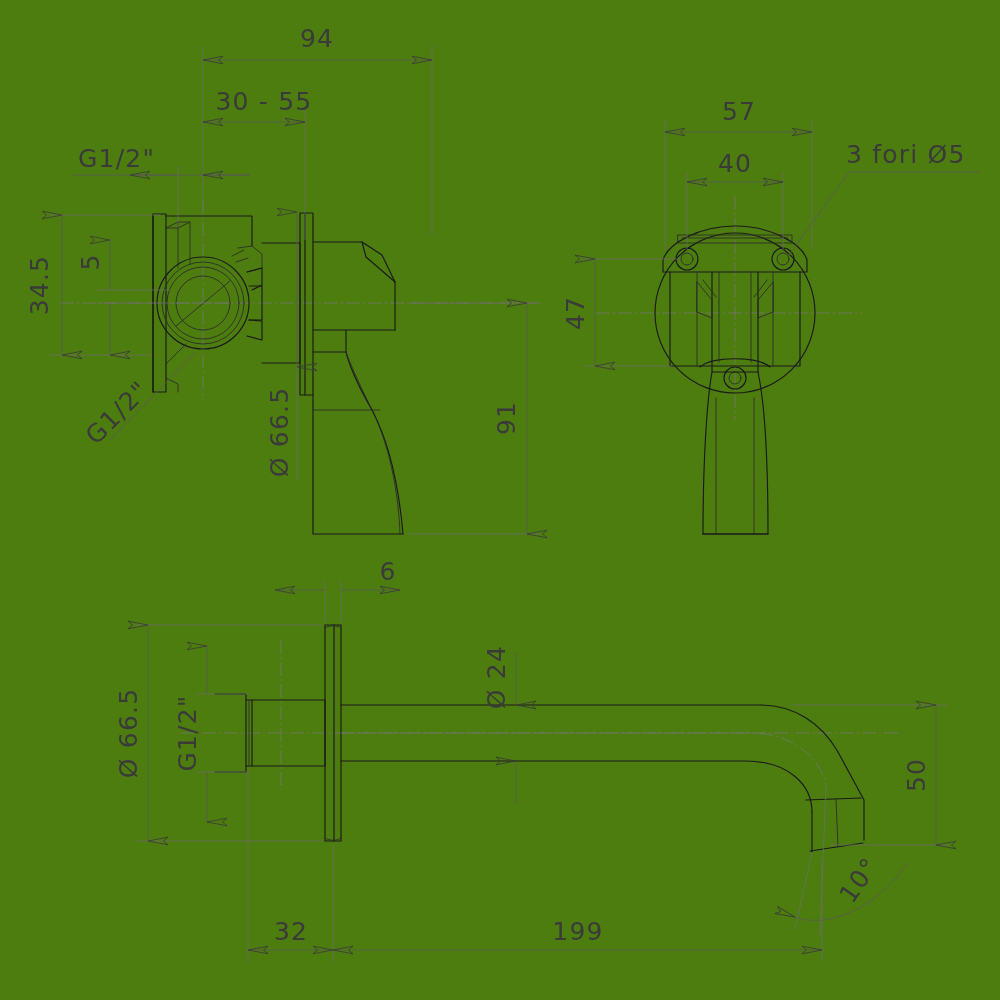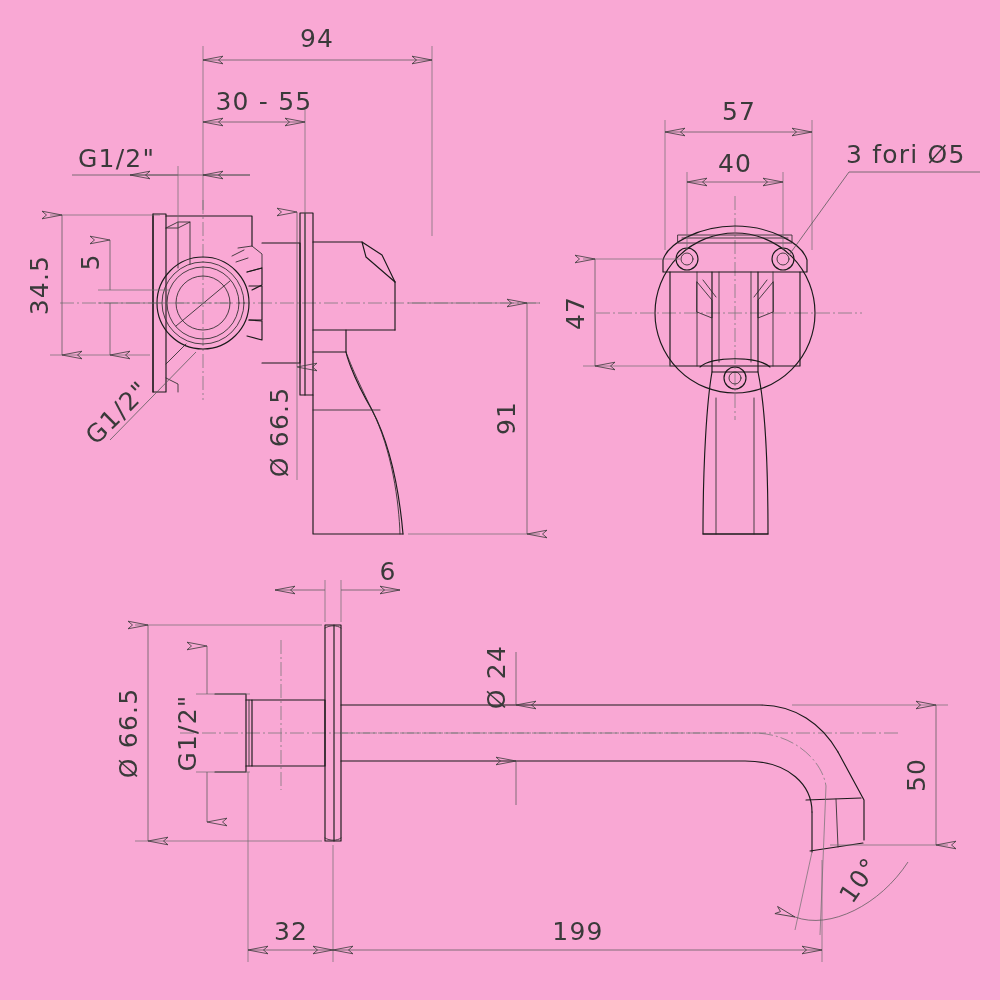--- a/index.html
+++ b/index.html
@@ -1,19 +1,19 @@
 <!DOCTYPE html>
 <html><head>
 <meta charset="utf-8">
 <title>Technical Drawing</title>
 <style>
   html,body{margin:0;padding:0;background:#ffffff;}
   body{width:1000px;height:1000px;overflow:hidden;
        font-family:"DejaVu Sans","Liberation Sans",sans-serif;}
-  #sheet{position:relative;width:1000px;height:1000px;background:#f9a8d4;}
+  #sheet{position:relative;width:1000px;height:1000px;background:#4d7c0f;}
   svg{display:block;}
   .obj{fill:none;stroke:#1a1a1a;stroke-width:1.15;stroke-linecap:round;stroke-linejoin:round;}
   .objt{fill:none;stroke:#2b2b2b;stroke-width:0.85;stroke-linecap:round;stroke-linejoin:round;}
   .ctr{fill:none;stroke:#777;stroke-width:0.75;stroke-dasharray:14 3 2 3;}
   .ext{fill:none;stroke:#6e6e6e;stroke-width:0.7;}
   .dim{fill:none;stroke:#5a5a5a;stroke-width:0.75;}
   .lead{fill:none;stroke:#5a5a5a;stroke-width:0.8;}
   .dtxt{fill:#3a3a3a;font-family:"DejaVu Sans","Liberation Sans",sans-serif;
         font-size:25px;letter-spacing:1.2px;}
 </style>

